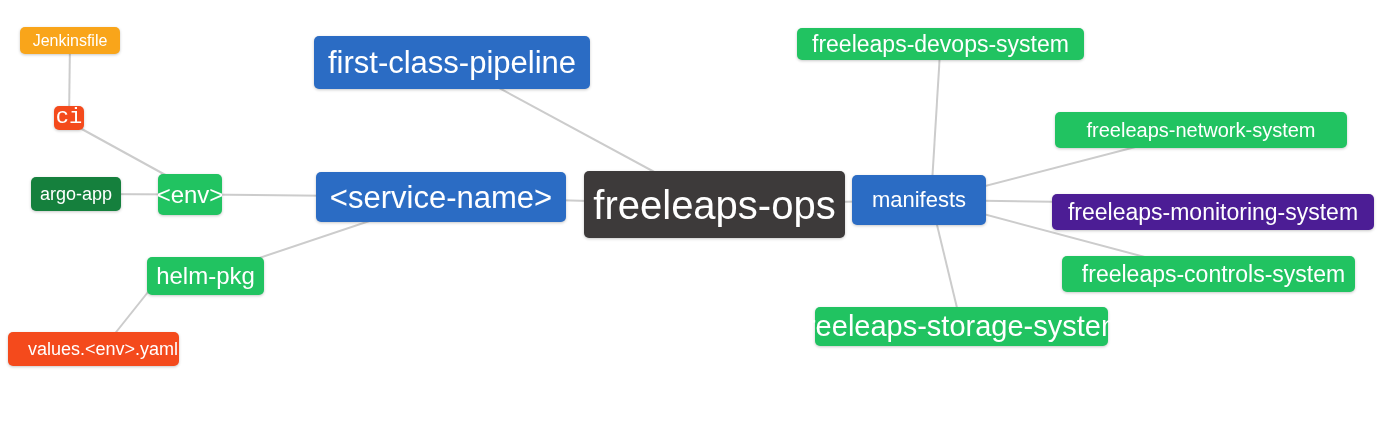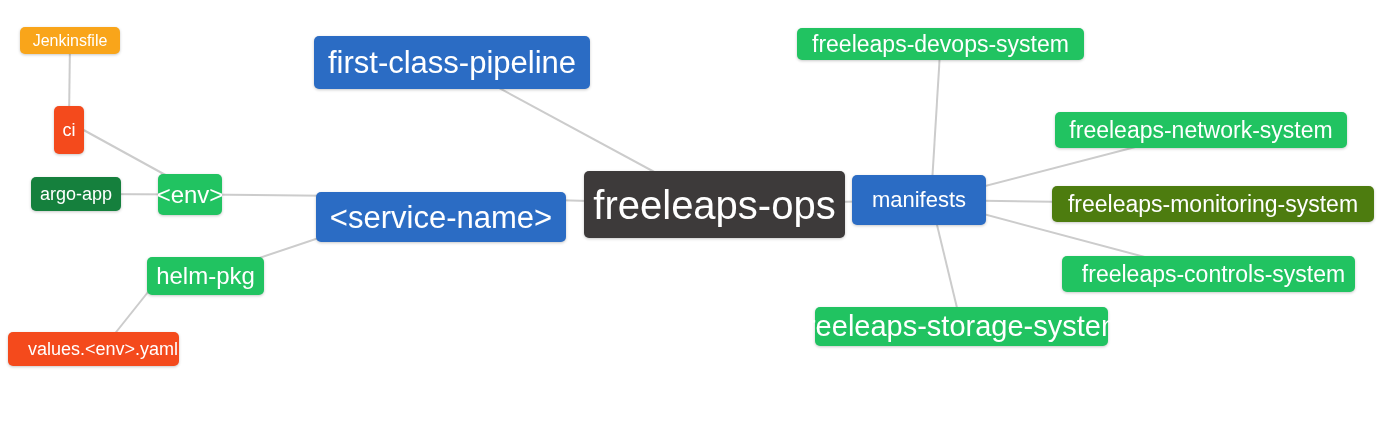--- a/index.html
+++ b/index.html
@@ -53,27 +53,27 @@
       <line x1="441" y1="197" x2="714.5" y2="204.5" stroke="#cccccc" stroke-width="2"></line>
       <line x1="714.5" y1="204.5" x2="931" y2="200" stroke="#cccccc" stroke-width="2"></line>
       <line x1="931" y1="200" x2="940.5" y2="44" stroke="#cccccc" stroke-width="2"></line>
       <line x1="931" y1="200" x2="1201" y2="130" stroke="#cccccc" stroke-width="2"></line>
       <line x1="931" y1="200" x2="1213" y2="204" stroke="#cccccc" stroke-width="2"></line>
       <line x1="931" y1="200" x2="1208.5" y2="274" stroke="#cccccc" stroke-width="2"></line>
       <line x1="931" y1="200" x2="961.5" y2="326.5" stroke="#cccccc" stroke-width="2"></line>
     </svg>
 
 <div class="node" style="left: 20px; top: 27px; width: 100px; height: 27px; background: rgb(249, 165, 26); font-size: 16px; color: rgb(255, 255, 255);">Jenkinsfile</div>
-    <div class="node" style="left: 54px; top: 106px; width: 30px; height: 48px; background: rgb(244, 74, 28); font-size: 18px; color: rgb(255, 255, 255);">ci</div>
+    <div class="node" style="left: 54px; top: 106px; width: 30px; height: 24px; background: rgb(244, 74, 28); font-size: 22px; color: rgb(255, 255, 255); font-family: Liberation Mono, monospace;">ci</div>
     <div class="node" style="left: 31px; top: 177px; width: 90px; height: 34px; background: #15803d; font-size: 18px; color: rgb(255, 255, 255);">argo-app</div>
     <div class="node" style="left: 158px; top: 174px; width: 64px; height: 41px; background: rgb(33, 195, 97); font-size: 24px; color: rgb(255, 255, 255);">&lt;env&gt;</div>
     <div class="node" style="left: 147px; top: 257px; width: 117px; height: 38px; background: rgb(33, 195, 97); font-size: 24px; color: rgb(255, 255, 255);">helm-pkg</div>
     <div class="node" style="left: 8px; top: 332px; width: 171px; height: 34px; background: rgb(244, 74, 28); font-size: 18px; color: rgb(255, 255, 255); padding-left: 19px;">values.&lt;env&gt;.yaml</div>
     <div class="node" style="left: 314px; top: 36px; width: 276px; height: 53px; background: rgb(43, 108, 196); font-size: 31px; color: rgb(255, 255, 255);">first-class-pipeline</div>
-    <div class="node" style="left: 316px; top: 172px; width: 250px; height: 50px; background: rgb(43, 108, 196); font-size: 31px; color: rgb(255, 255, 255); margin-top: 20px;">&lt;service-name&gt;</div>
+    <div class="node" style="left: 316px; top: 172px; width: 250px; height: 50px; background: rgb(43, 108, 196); font-size: 31px; color: rgb(255, 255, 255);">&lt;service-name&gt;</div>
     <div class="node" style="left: 584px; top: 171px; width: 261px; height: 67px; background: rgb(61, 58, 58); font-size: 40px; color: rgb(255, 255, 255); text-align: right;">freeleaps-ops</div>
     <div class="node" style="left: 852px; top: 175px; width: 134px; height: 50px; background: rgb(43, 108, 196); font-size: 22px; color: rgb(255, 255, 255);">manifests</div>
     <div class="node" style="left: 797px; top: 28px; width: 287px; height: 32px; background: rgb(33, 195, 97); font-size: 23px; color: rgb(255, 255, 255); text-align: center;">freeleaps-devops-system</div>
-    <div class="node" style="left: 1055px; top: 112px; width: 292px; height: 36px; background: rgb(33, 195, 97); font-size: 23px; color: rgb(255, 255, 255);">freeleaps-network-system</div>
-    <div class="node" style="left: 1052px; top: 186px; width: 322px; height: 36px; background: #4d7c0f; font-size: 23px; color: rgb(255, 255, 255);">freeleaps-monitoring-system</div>
+    <div class="node" style="left: 1055px; top: 112px; width: 292px; height: 36px; background: rgb(33, 195, 97); font-size: 20px; color: rgb(255, 255, 255);">freeleaps-network-system</div>
+    <div class="node" style="left: 1052px; top: 194px; width: 322px; height: 36px; background: #4c1d95; font-size: 23px; color: rgb(255, 255, 255);">freeleaps-monitoring-system</div>
     <div class="node" style="left: 1062px; top: 256px; width: 293px; height: 36px; background: rgb(33, 195, 97); font-size: 23px; color: rgb(255, 255, 255); padding-left: 10px;">freeleaps-controls-system</div>
     <div class="node" style="left: 815px; top: 307px; width: 293px; height: 39px; background: rgb(33, 195, 97); font-size: 29px; color: rgb(255, 255, 255);">freeleaps-storage-system</div>
   </div>
 
 </body></html>

